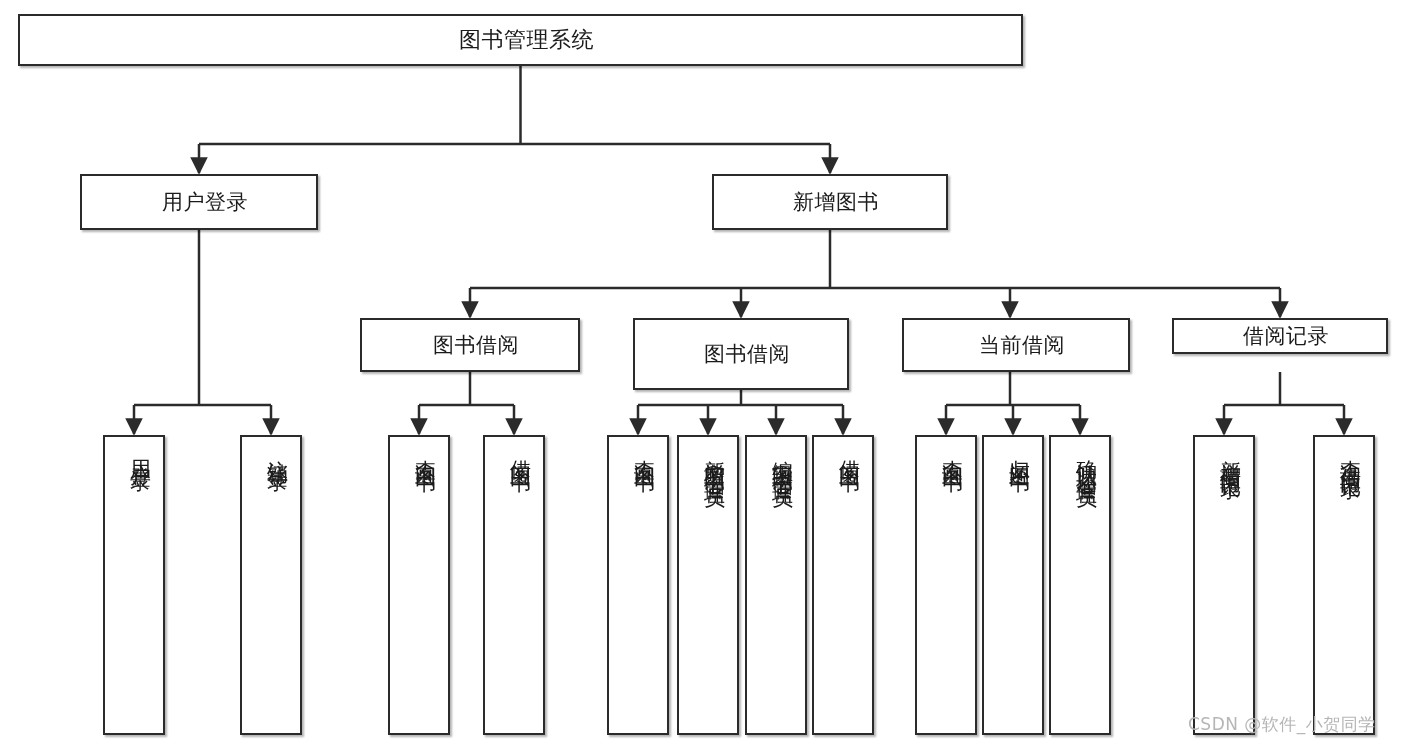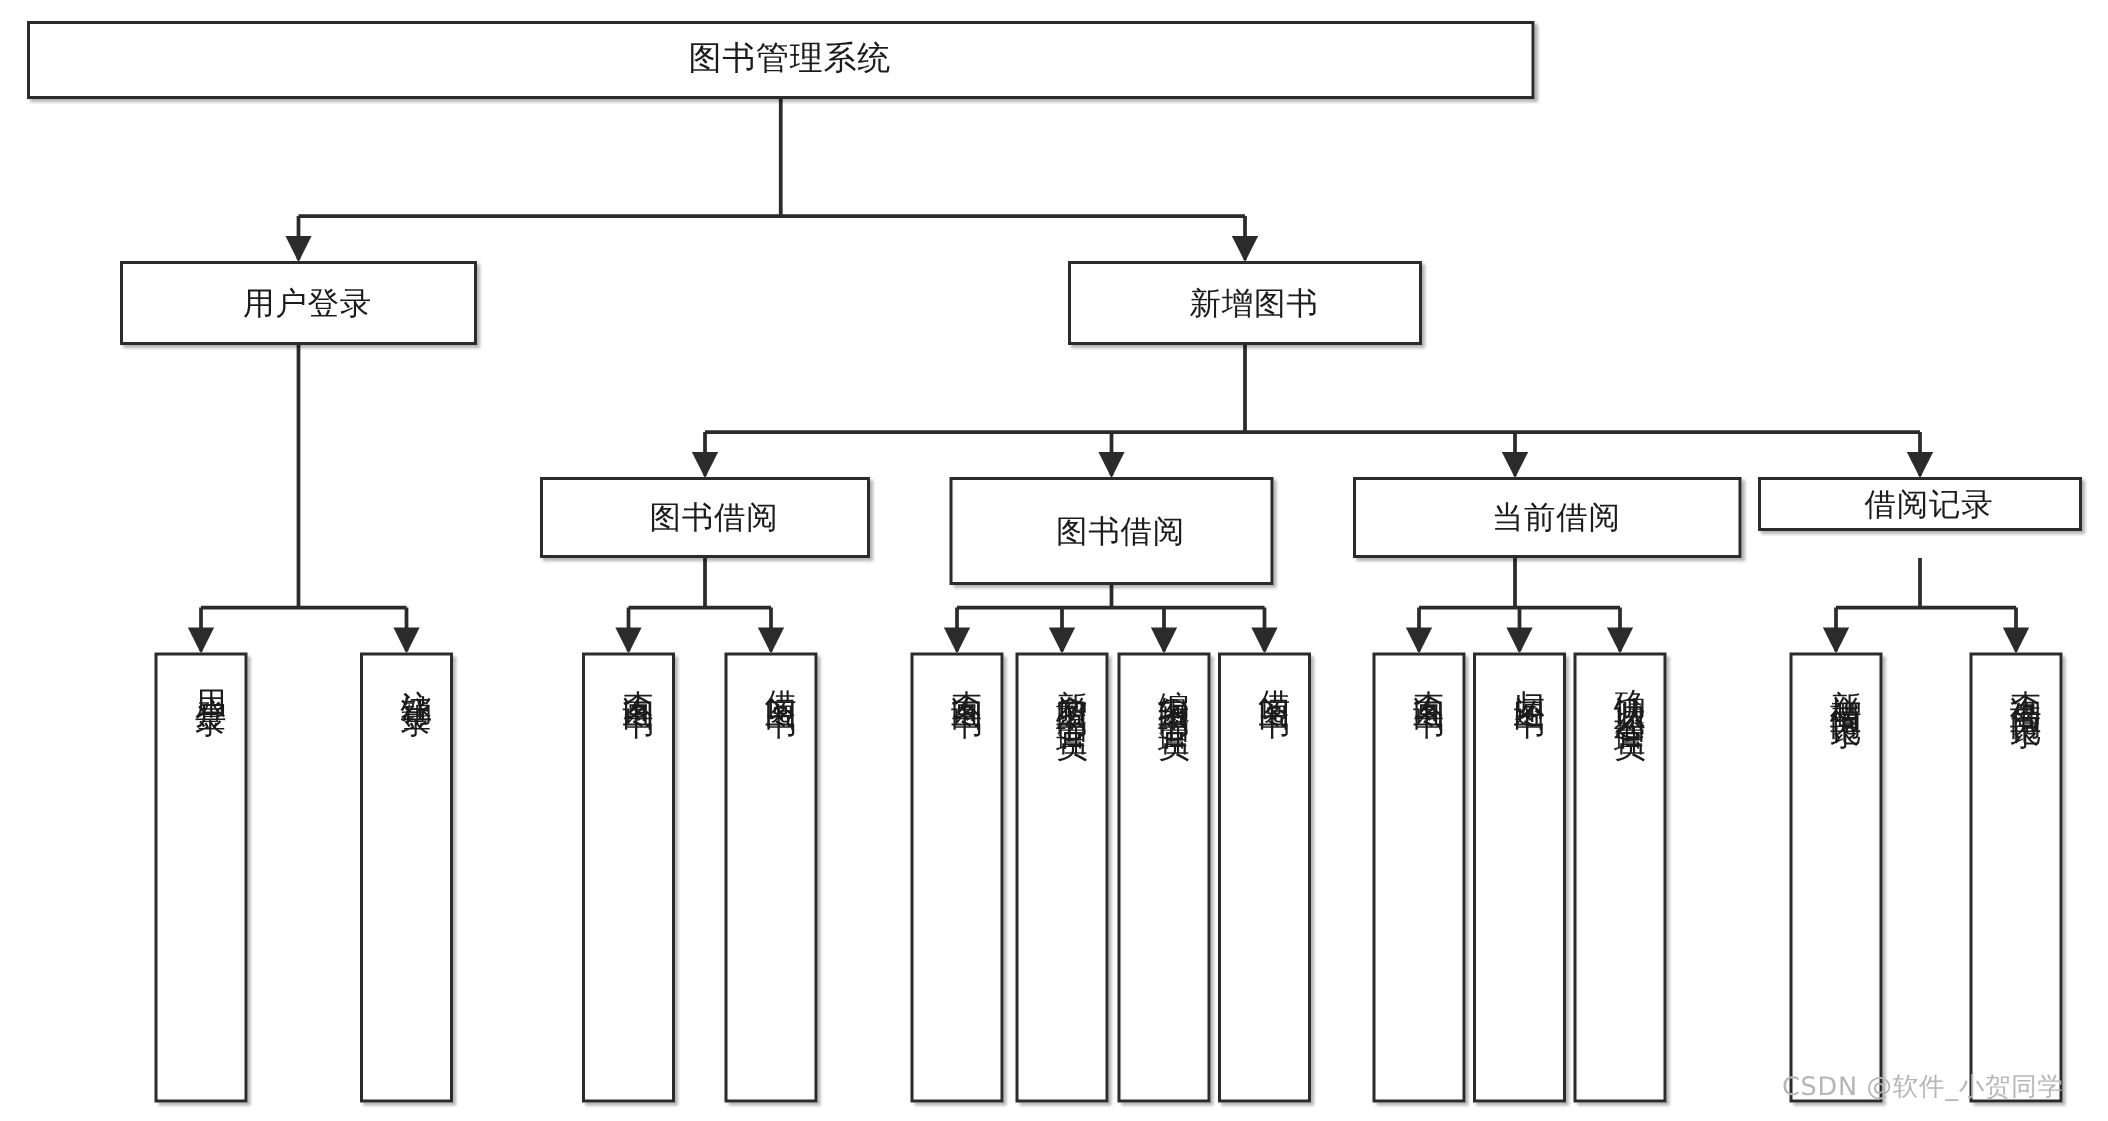--- a/index.html
+++ b/index.html
@@ -132,21 +132,21 @@
       </div>
       <div class="node horiz" style="left: 712px; top: 174px; width: 236px; height: 56px;">
         <span class="lbl">新增图书</span>
       </div>
       <div class="node horiz" style="left: 360px; top: 318px; width: 220px; height: 54px;">
         <span class="lbl">图书借阅</span>
       </div>
       <div class="node horiz" style="left: 633px; top: 318px; width: 216px; height: 72px;">
         <span class="lbl">图书借阅</span>
       </div>
-      <div class="node horiz" style="left: 902px; top: 318px; width: 259px; height: 54px;">
+      <div class="node horiz" style="left: 902px; top: 318px; width: 228px; height: 54px;">
         <span class="lbl">当前借阅</span>
       </div>
       <div class="node horiz" style="left: 1172px; top: 318px; width: 216px; height: 36px;">
         <span class="lbl">借阅记录</span>
       </div>
       <div class="node vert" style="left: 103px; top: 435px; width: 62px; height: 300px;">
         <span class="lbl">用户登录</span>
       </div>
       <div class="node vert" style="left: 240px; top: 435px; width: 62px; height: 300px;">
         <span class="lbl">注销登录</span>

